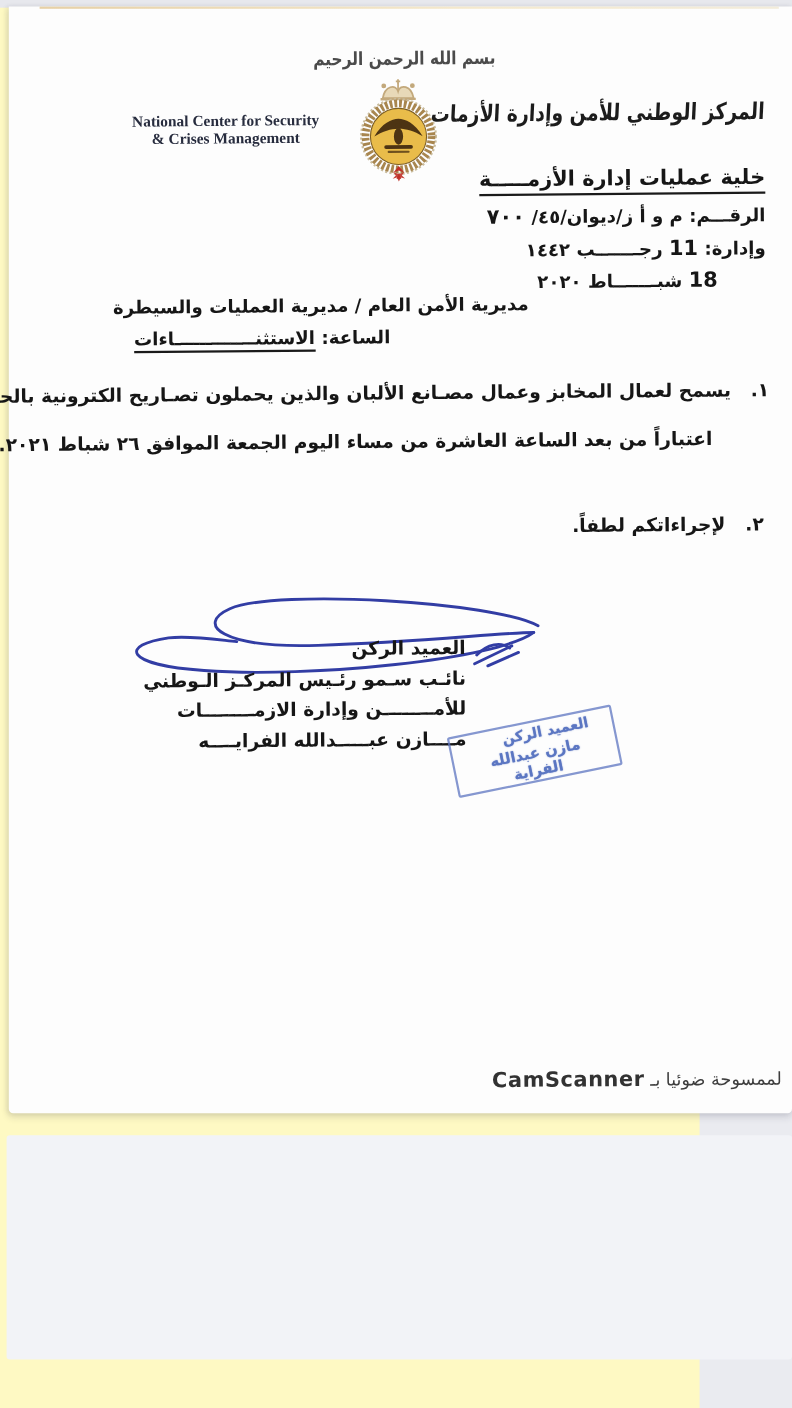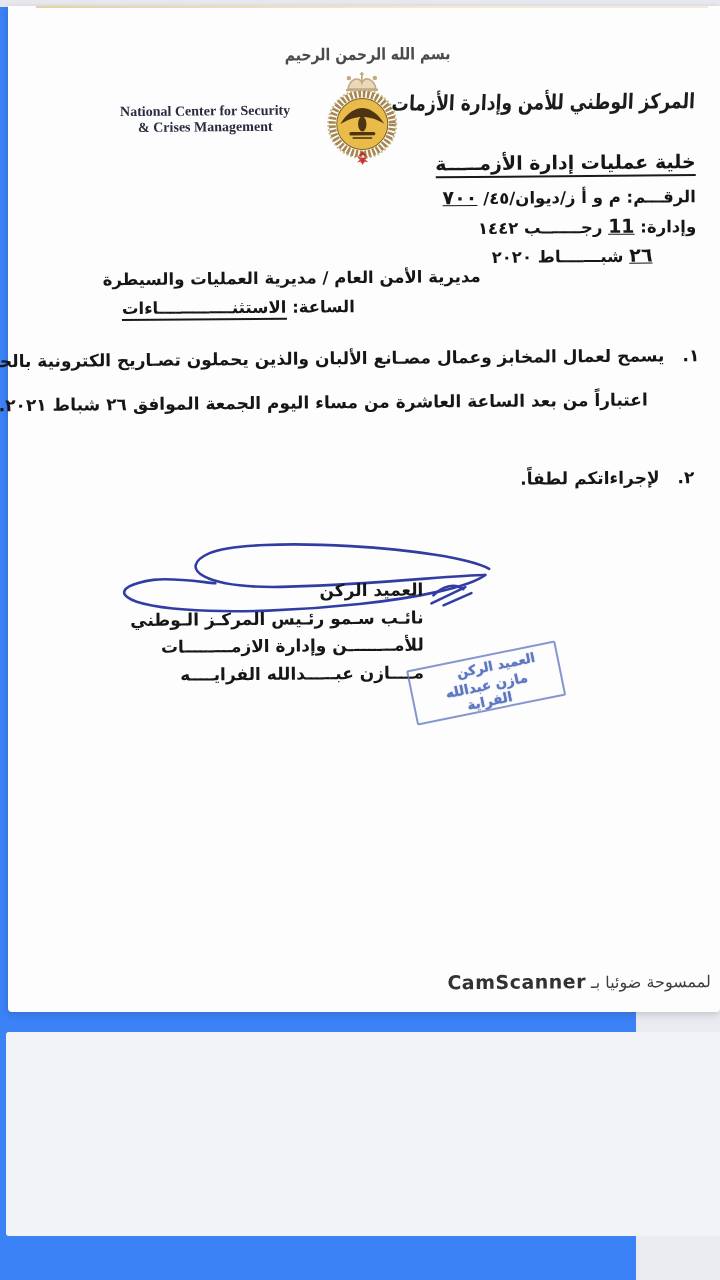--- a/index.html
+++ b/index.html
@@ -1,18 +1,18 @@
 <!DOCTYPE html>
 <html lang="ar"><head>
 <meta charset="utf-8">
 <style>
   * { margin:0; padding:0; box-sizing:border-box; }
   html,body { width:720px; height:1280px; overflow:hidden; }
   body { background:#eaebf0; font-family:"DejaVu Sans", sans-serif; }
-  .stage { position:relative; width:636px; height:1280px; background:#3b82f6; }
+  .stage { position:relative; width:636px; height:1280px; background:#fef9c3; }
   .top-strip { position:absolute; left:0; top:0; width:720px; height:7px; background:#e7e8ed; }
   .next-card { position:absolute; left:6px; top:1032px; width:714px; height:204px;
                background:#f2f3f7; border-radius:3px; }
   .page { position:absolute; left:8px; top:6px; width:712px; height:1006px;
           background:#fdfdfd; border-radius:0 0 4px 4px;
           box-shadow:0 3px 7px rgba(40,40,60,0.16), -2px 0 4px rgba(40,40,60,0.05); }
   .paper-edge { position:absolute; left:28px; top:0px; width:672px; height:2px;
                 background:linear-gradient(to right,#dfc188,#f2e3bf 60%,#efe6cf); opacity:.75; }
   .doc { position:absolute; inset:0; transform:rotate(-0.5deg); transform-origin:50% 20%; }
 
@@ -23,21 +23,21 @@
   .org-en { position:absolute; left:98px; top:96px; width:200px; text-align:center;
             font-family:"Liberation Serif", serif; font-weight:700; font-size:14px;
             line-height:16px; color:#272c3e; }
   .logo { position:absolute; left:312px; top:64px; width:86px; height:96px; }
   .org-ar { position:absolute; right:24px; top:86px; font-size:21px; font-weight:700;
             color:#1c1c1c; white-space:nowrap; transform:scaleX(.82) skewX(-4deg);
             transform-origin:100% 50%; direction:rtl; }
   .dept { position:absolute; right:24px; top:147px; font-size:19px;
           border-bottom:2px solid #1a1a1a; padding-bottom:2px; }
   .ref-line  { position:absolute; right:24px; top:181px; font-size:16.5px; }
-  .hand { font-size:19px; letter-spacing:1px;text-decoration:underline; }
+  .hand { font-size:19px; letter-spacing:1px; }
   .date-line1 { position:absolute; right:24px; top:211px; font-size:16.5px; }
   .date-line2 { position:absolute; right:68px; top:240px; font-size:16.5px; }
   .addressee { position:absolute; right:240px; top:262px; font-size:16.5px; white-space:nowrap; }
   .subject  { position:absolute; right:366px; top:291px; font-size:16.5px; white-space:nowrap; }
   .subject .u { border-bottom:2px solid #1a1a1a; padding-bottom:1px; }
   .item1-l1 { position:absolute; right:22px; top:342px; font-size:17px; white-space:nowrap; }
   .item1-l2 { position:absolute; right:74px; top:386px; font-size:17px; white-space:nowrap; }
   .item2    { position:absolute; right:28px; top:464px; font-size:17px; }
   .num-gap { display:inline-block; width:18px; }
   .sig-block { position:absolute; right:300px; top:571px; width:330px; font-size:17px;
@@ -109,21 +109,21 @@
         <span class="hand">٧٠٠</span>
       </div>
 
       <div class="date-line1 ar">
         <span>وإدارة:</span>
         <span class="hand">11</span>
         <span>رجـــــــب ١٤٤٢</span>
       </div>
 
       <div class="date-line2 ar">
-        <span class="hand">٢٦</span>
+        <span class="hand">18</span>
         <span>شبـــــــاط ٢٠٢٠</span>
       </div>
 
       <div class="addressee ar">مديرية الأمن العام / مديرية العمليات والسيطرة</div>
 
       <div class="subject ar">
         <span>الساعة:</span>
         <span class="u">الاستثنـــــــــــــاءات</span>
       </div>
 

